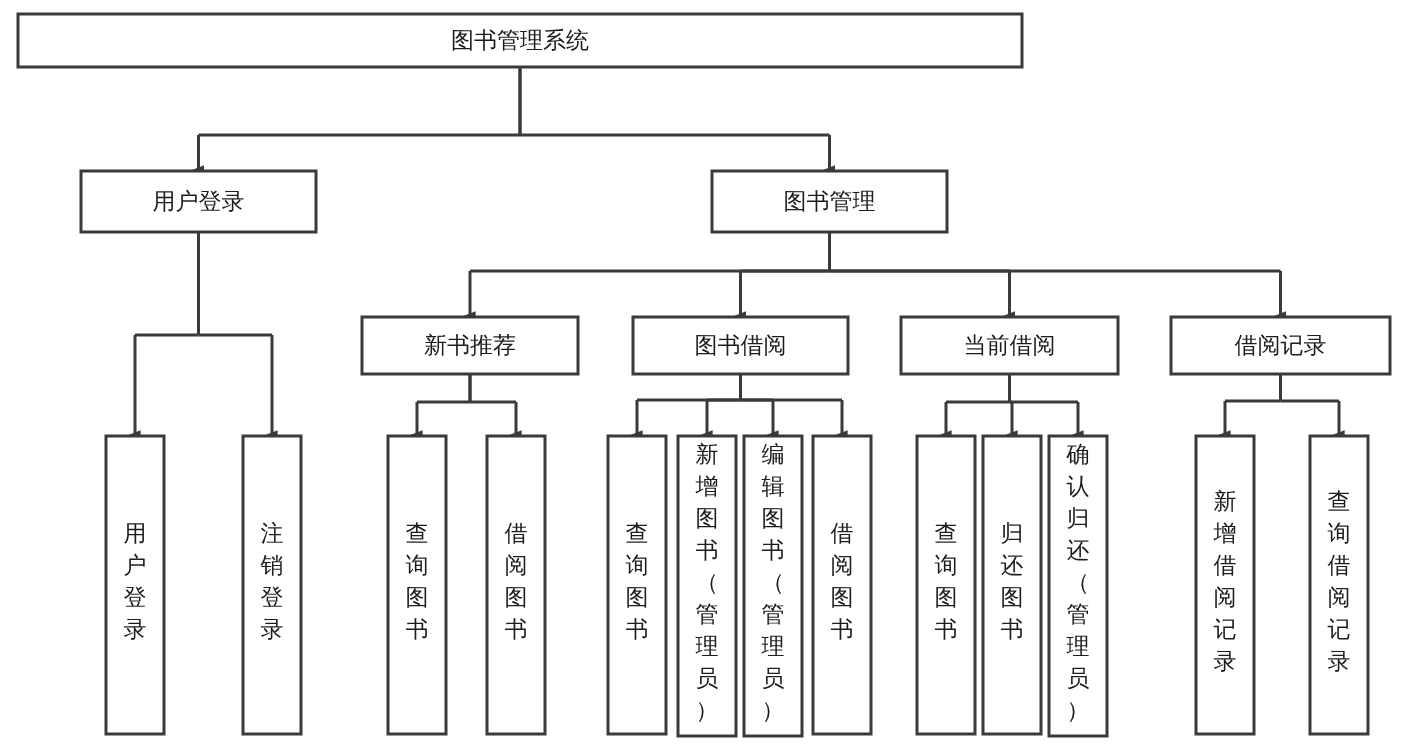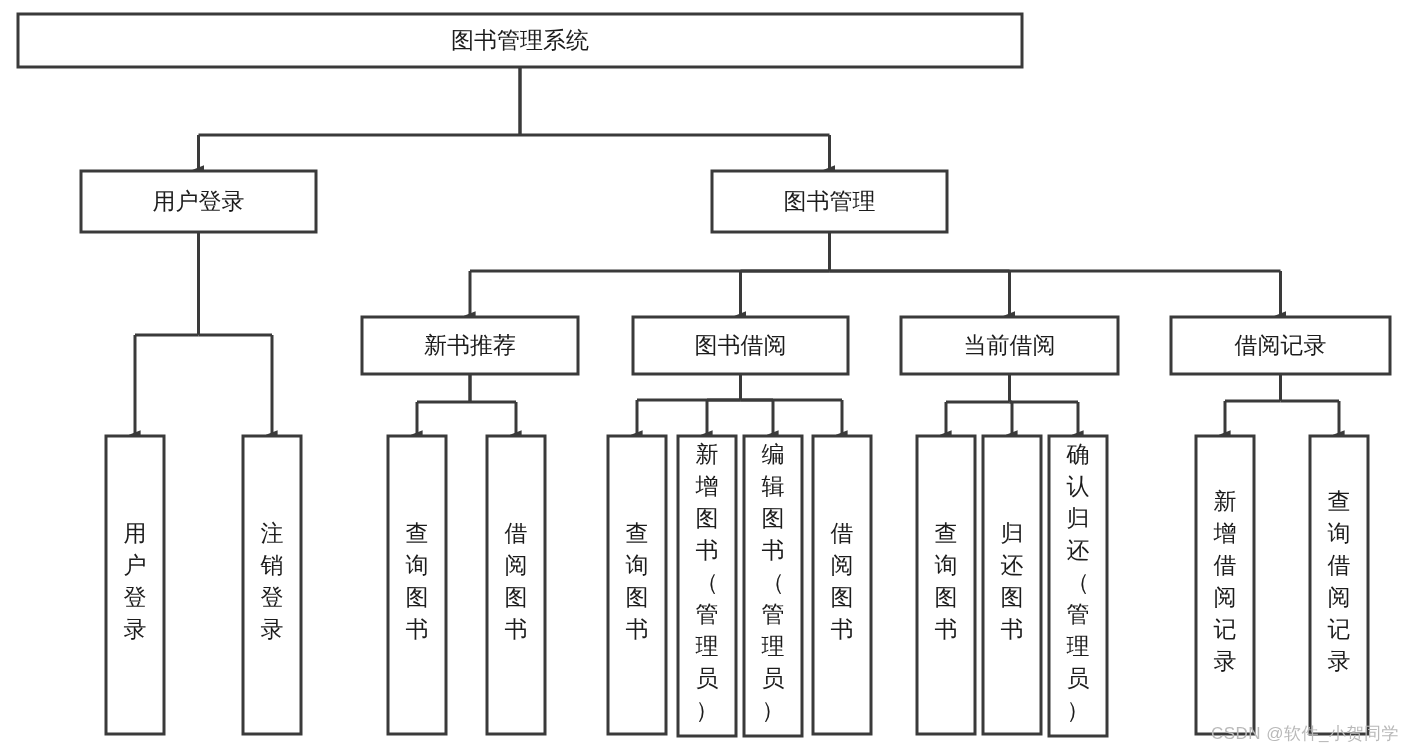--- a/index.html
+++ b/index.html
@@ -219,14 +219,13 @@
           <rect class="node-rect" x="1196" y="436" width="58" height="298"></rect>
           <text class="vlabel" x="1225" y="509"><tspan x="1225" dy="0">新</tspan><tspan x="1225" dy="32">增</tspan><tspan x="1225" dy="32">借</tspan><tspan x="1225" dy="32">阅</tspan><tspan x="1225" dy="32">记</tspan><tspan x="1225" dy="32">录</tspan></text>
         </g>
         <g>
           <rect class="node-rect" x="1310" y="436" width="58" height="298"></rect>
           <text class="vlabel" x="1339" y="509"><tspan x="1339" dy="0">查</tspan><tspan x="1339" dy="32">询</tspan><tspan x="1339" dy="32">借</tspan><tspan x="1339" dy="32">阅</tspan><tspan x="1339" dy="32">记</tspan><tspan x="1339" dy="32">录</tspan></text>
         </g>
       </g>
   </svg>
 
-  <div class="watermark">CSDN @软件_小贺同学</div>
 </div>
 
 </body></html>

